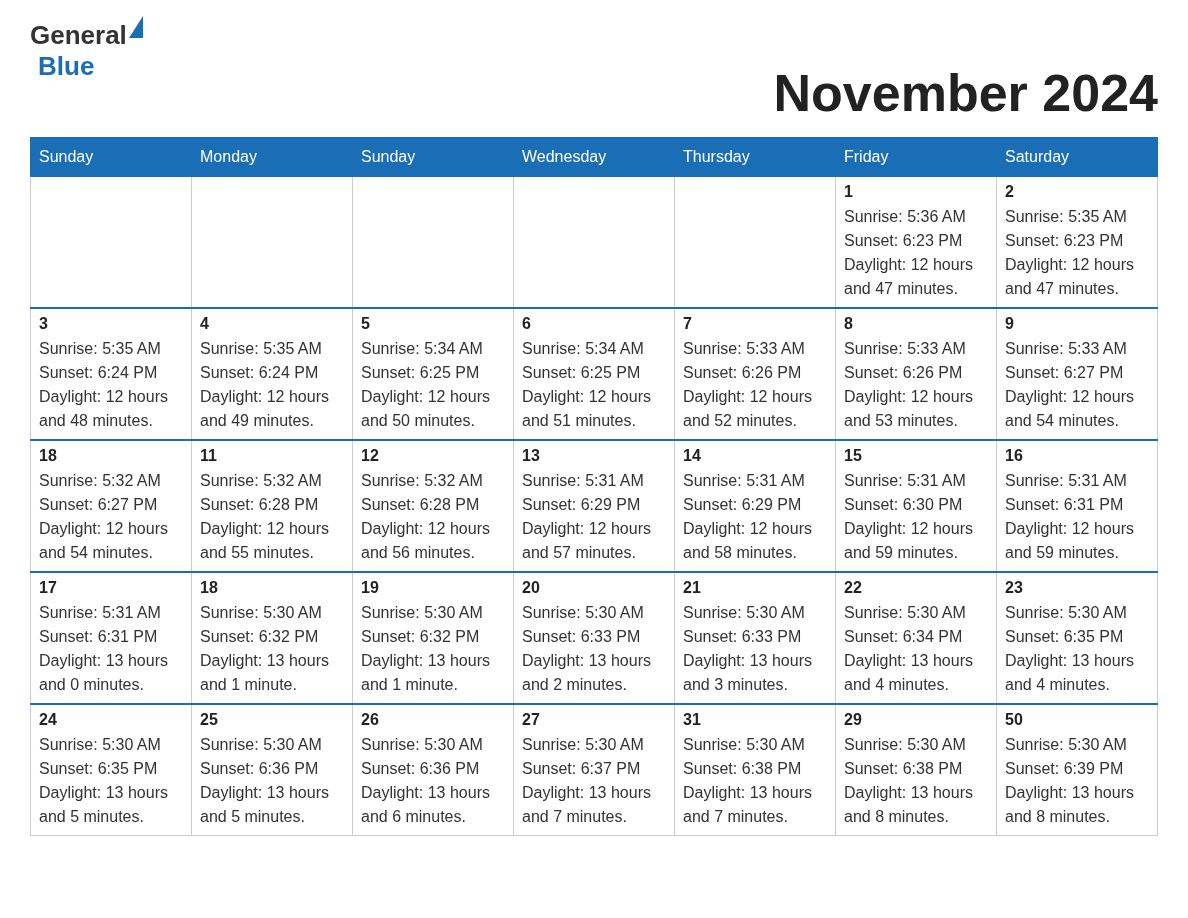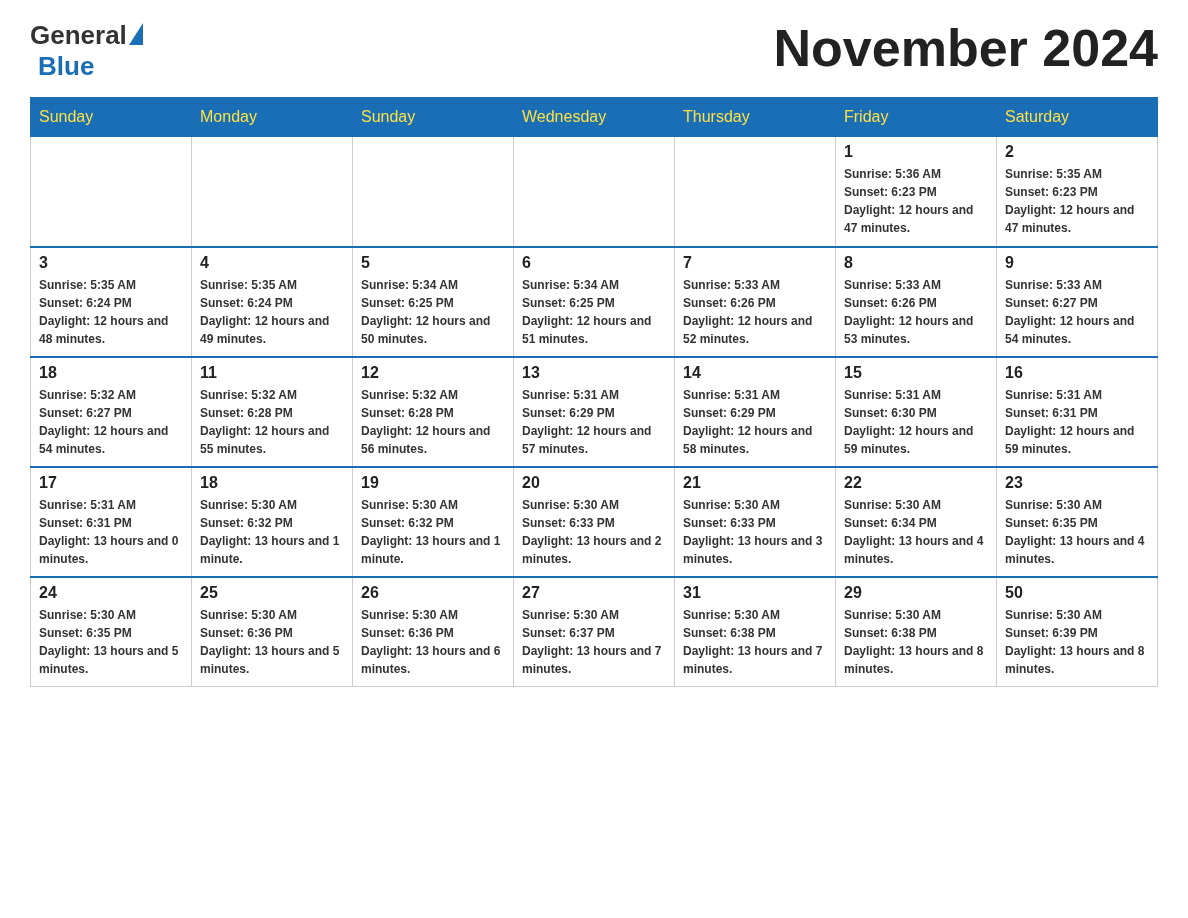--- a/index.html
+++ b/index.html
@@ -16,21 +16,20 @@
       align-items: flex-start;
       margin-bottom: 10px;
     }
     .logo {
       display: flex;
       flex-direction: column;
       align-items: flex-start;
     }
     .logo-top {
       display: flex;
-      align-items: center;
     }
     .logo-general {
       font-size: 26px;
       font-weight: bold;
       color: #333;
     }
     .logo-triangle {
       width: 0;
       height: 0;
       border-left: 14px solid transparent;
@@ -39,40 +38,41 @@
       margin-top: -4px;
     }
     .logo-blue {
       font-size: 26px;
       font-weight: bold;
       color: #1a6eb5;
       margin-left: 8px;
     }
     .title-section {
       text-align: right;
+      margin-top: 45px;
     }
     .month-title {
       font-size: 52px;
       font-weight: bold;
       color: #222;
       line-height: 1.1;
     }
     .location-title {
       font-size: 20px;
       color: #444;
       margin-top: 4px;
     }
     .calendar {
       width: 100%;
       border-collapse: collapse;
       margin-top: 15px;
     }
     .calendar th {
       background: #1a6eb5;
-      color: #fde047;
+      color: #ffffff;
       font-size: 16px;
       font-weight: normal;
       padding: 10px 8px;
       text-align: left;
       border: 1px solid #1a6eb5;
     }
     .calendar td {
       border: 1px solid #ccc;
       vertical-align: top;
       padding: 6px 8px;
@@ -81,24 +81,23 @@
       height: 110px;
     }
     .day-number {
       font-size: 16px;
       font-weight: bold;
       color: #222;
       display: block;
       margin-bottom: 4px;
     }
     .day-info {
-      font-size: 12px;
+      font-size: 16px;
       color: #333;
       line-height: 1.5;
-      font-weight: bold;
     }
     .empty-cell {
       background: #fff;
     }
     .row-divider td {
       border-top: 2px solid #1a6eb5;
     }
   </style>
 </head>
 <body>

